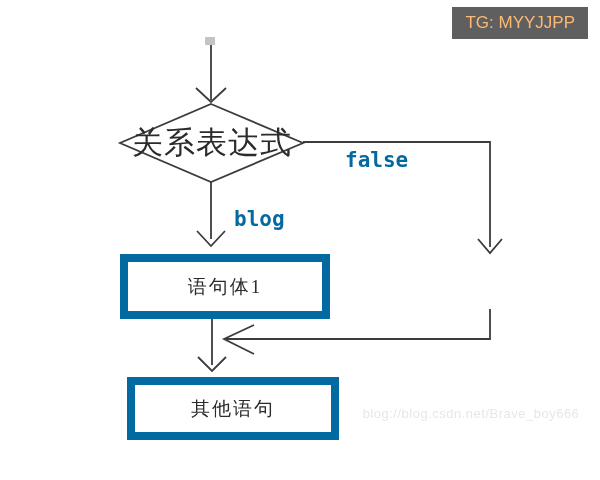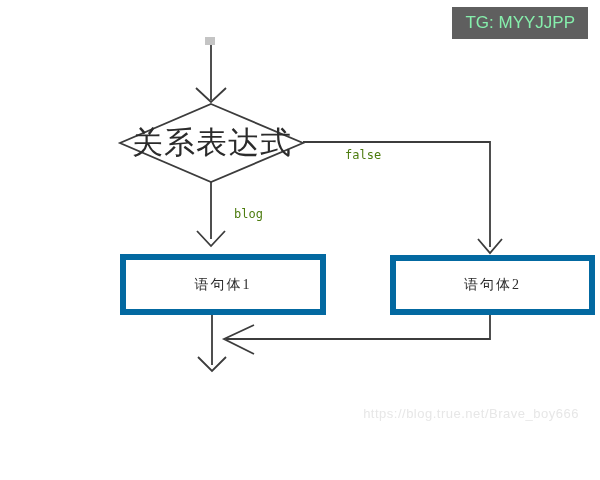--- a/index.html
+++ b/index.html
@@ -2,31 +2,31 @@
 <html><head>
 <meta charset="utf-8">
 <style>
   html,body{margin:0;padding:0;}
   body{width:600px;height:480px;background:#fdfdfd;position:relative;overflow:hidden;
        font-family:"Liberation Serif", serif;}
   .stage{position:absolute;left:0;top:0;width:600px;height:480px;background:#ffffff;}
   svg.connectors{position:absolute;left:0;top:0;width:600px;height:480px;}
   svg.connectors path, svg.connectors polygon, svg.connectors line{
     stroke:#3c3c3c;stroke-width:1.8;fill:none;}
-  .node-box{position:absolute;border:6px solid #0369a1;background:#ffffff;
+  .node-box{position:absolute;border:8px solid #0369a1;background:#ffffff;
     display:flex;align-items:center;justify-content:center;
-    font-size:14px;color:#2b2b2b;letter-spacing:2px;}
+    font-size:19px;color:#2b2b2b;letter-spacing:2px;}
   .diamond-label{position:absolute;left:122px;top:106px;width:180px;height:74px;
     display:flex;align-items:center;justify-content:center;
     font-size:31px;color:#2b2b2b;letter-spacing:1px;}
   .branch-label{position:absolute;font-family:"DejaVu Sans Mono", monospace;
-    font-weight:normal;font-size:12px;color:#4d7c0f;}
+    font-weight:bold;font-size:21px;color:#0369a1;}
   .branch-true{left:234px;top:207px;}
   .branch-false{left:345px;top:148px;}
-  .badge{position:absolute;background:#5f5f5f;color:#86efac;
+  .badge{position:absolute;background:#5f5f5f;color:#fdba74;
     font-family:"Liberation Sans", sans-serif;font-size:17px;
     padding:6px 13px;white-space:nowrap;margin-left:8px;}
   .badge-tg{top:7px;right:12px;}
   .badge-site{left:8px;top:437px;background:#575757;}
   .watermark{position:absolute;left:345px;top:406px;width:252px;
     font-family:"Liberation Sans", sans-serif;font-size:13px;color:#e7e7e7;
     text-align:center;letter-spacing:0.5px;}
 </style>
 </head>
 <body>
@@ -58,23 +58,23 @@
   <div class="diamond-label">关系表达式</div>
 
   <div class="branch-label branch-true">blog</div>
 
   <div class="branch-label branch-false">false</div>
 
   <div class="node-box" style="left:120px;top:254px;width:194px;height:49px;">
     <span>语句体1</span>
   </div>
 
-  <div class="node-box" style="left:390px;top:255px;width:193px;height:48px;">
-    <span>语句体2</span>
+
+  <div class="node-box" style="left:127px;top:377px;width:196px;height:47px;">
+    <span>其他语句</span>
   </div>
 
-
-  <div class="watermark">https://blog.true.net/Brave_boy666</div>
+  <div class="watermark">blog://blog.csdn.net/Brave_boy666</div>
 
   <div class="badge badge-tg">TG: MYYJJPP</div>
 
 
 </div>
 
 </body></html>

